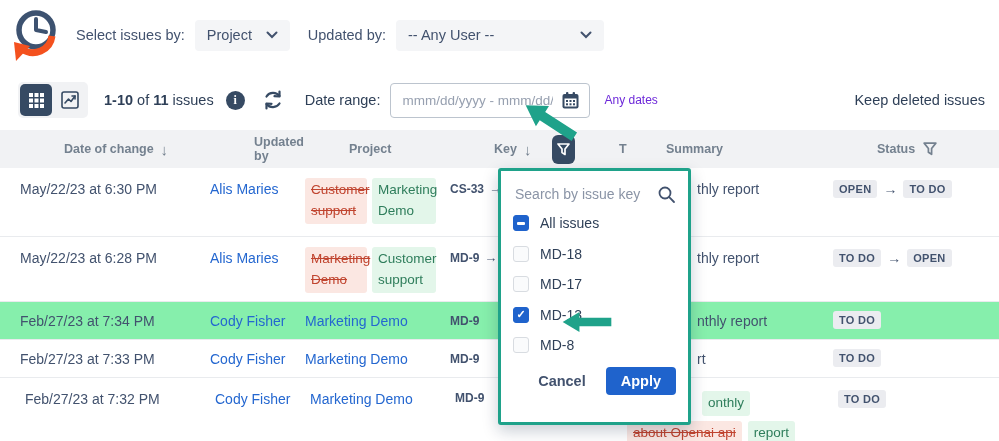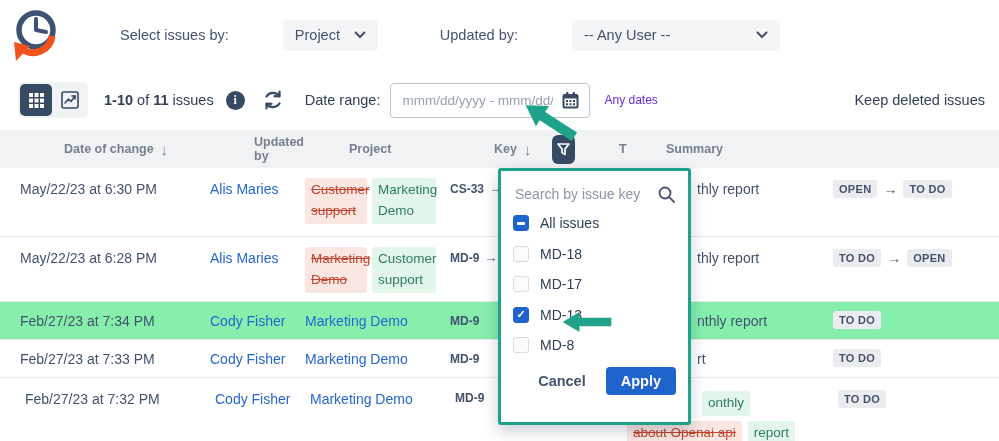--- a/index.html
+++ b/index.html
@@ -4,21 +4,21 @@
 <style>
   * { box-sizing: border-box; }
   html,body { margin:0; padding:0; }
   body {
     width: 999px; height: 441px; position: relative; overflow: hidden;
     background: #ffffff; font-family: "Liberation Sans", sans-serif;
     color: #42526E;
   }
   
   .topbar { position:absolute; top:0; left:0; width:999px; height:70px;
-    display:flex; align-items:center; padding-left:8px;gap:44px; }
+    display:flex; align-items:center; padding-left:8px; }
   .logo { width:54px; height:58px; flex:0 0 auto; }
   .bar-label { font-size:14.5px; color:#42526E; margin-left:14px; white-space:nowrap; }
   .dd { background:#F4F5F7; border-radius:4px; height:31px; display:flex;
     align-items:center; justify-content:space-between; padding:0 12px;
     font-size:14.5px; color:#42526E; cursor:pointer; }
   .dd-mode { width:95px; margin-left:10px; }
   .dd-project { width:200px; margin-left:12px; }
   .dd-user { width:208px; margin-left:10px; }
   .chev { width:12px; height:8px; margin-left:10px; flex:0 0 auto; }
   
@@ -215,20 +215,26 @@
         <path d="M2 2 H13 L9 7 V12.5 L6 10.5 V7 Z" fill="none" stroke="#ffffff" stroke-width="1.7" stroke-linejoin="round"></path>
       </svg>
     </span>
   </div>
   <div class="th">
     <span>T</span>
   </div>
   <div class="th">
     <span>Summary</span>
   </div>
+  <div class="th">
+    <span>Status</span>
+    <svg class="funnel-outline" viewBox="0 0 15 15">
+      <path d="M2 2 H13 L9 7 V12.5 L6 10.5 V7 Z" fill="none" stroke="#74818F" stroke-width="1.6" stroke-linejoin="round"></path>
+    </svg>
+  </div>
 </div>
 
 <div class="rows">
 
   <div class="row r1 grid-cols">
     <div class="cell"><span>May/22/23 at 6:30 PM</span></div>
     <div class="cell">
       <a class="link">Alis Maries</a></div>
     <div class="cell chips">
       <span class="chip removed">Customer support</span>

